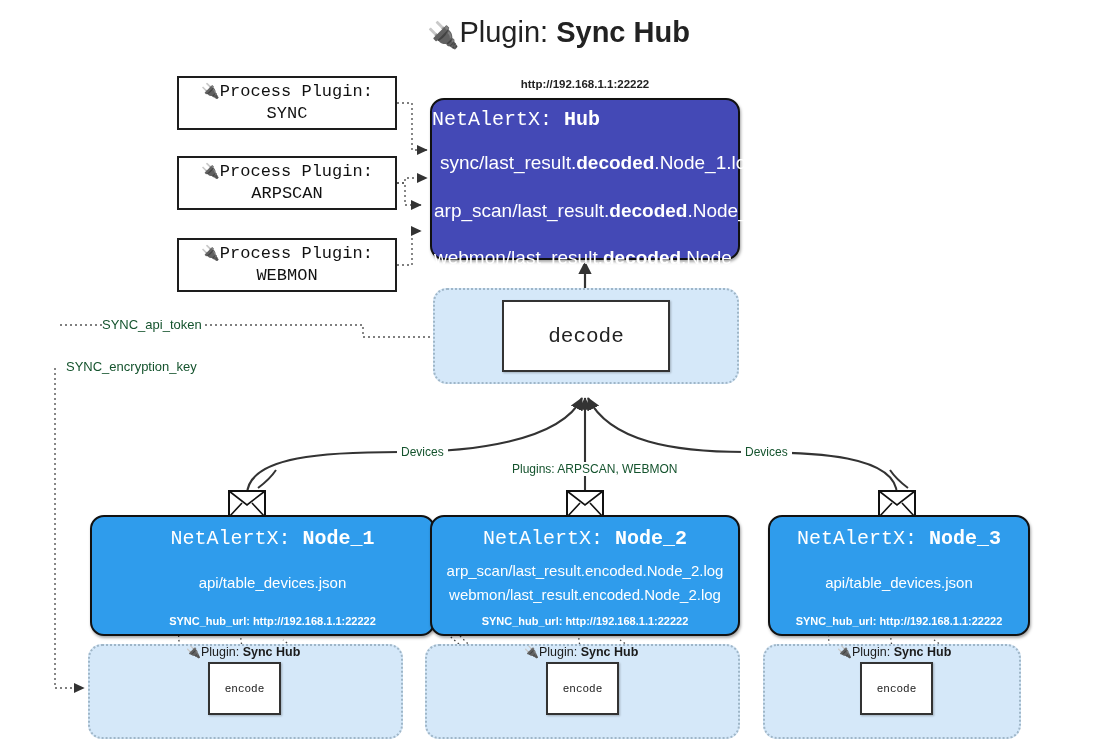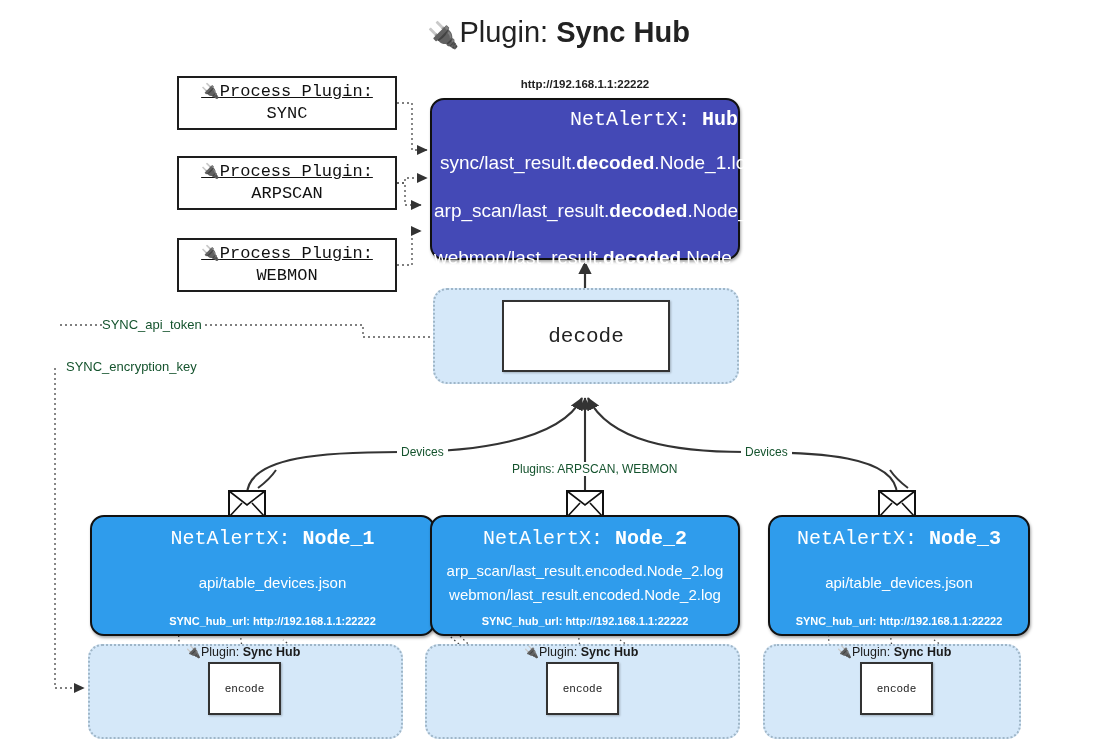--- a/index.html
+++ b/index.html
@@ -56,21 +56,21 @@
     font-family: "Liberation Mono", "DejaVu Sans Mono", monospace;
     font-size: 17px;
     color: #111;
     text-align: center;
     display: flex;
     flex-direction: column;
     align-items: center;
     justify-content: center;
     line-height: 1.3;
   }
-  .proc-box .l1 { white-space: nowrap; text-decoration: underline; }
+  .proc-box .l1 { white-space: nowrap; }
   .proc-box .l1 .plug { font-family: "DejaVu Sans", sans-serif; font-size: 15px; }
   .proc-box .l2 { white-space: nowrap; }
 
   
   #hub-url {
     position: absolute;
     text-align: center;
     font-size: 11.5px;
     font-weight: bold;
     color: #222;
@@ -80,21 +80,21 @@
     background: #4449b6;
     border: 2px solid #111;
     border-radius: 14px;
     box-shadow: 1px 2px 3px rgba(0,0,0,.35);
     color: #ffffff;
     padding-top: 8px;
   }
   #hub .hub-title {
     font-family: "Liberation Mono", "DejaVu Sans Mono", monospace;
     font-size: 20px;
-    text-align: right;
+    text-align: left;
     margin-bottom: 6px;
     white-space: nowrap;
   }
   #hub .hub-title .strong { font-weight: bold; }
   #hub .hub-line {
     font-size: 19px;
     line-height: 1.66;
     padding-left: 8px;
     white-space: nowrap;
     margin-top: 16px;

